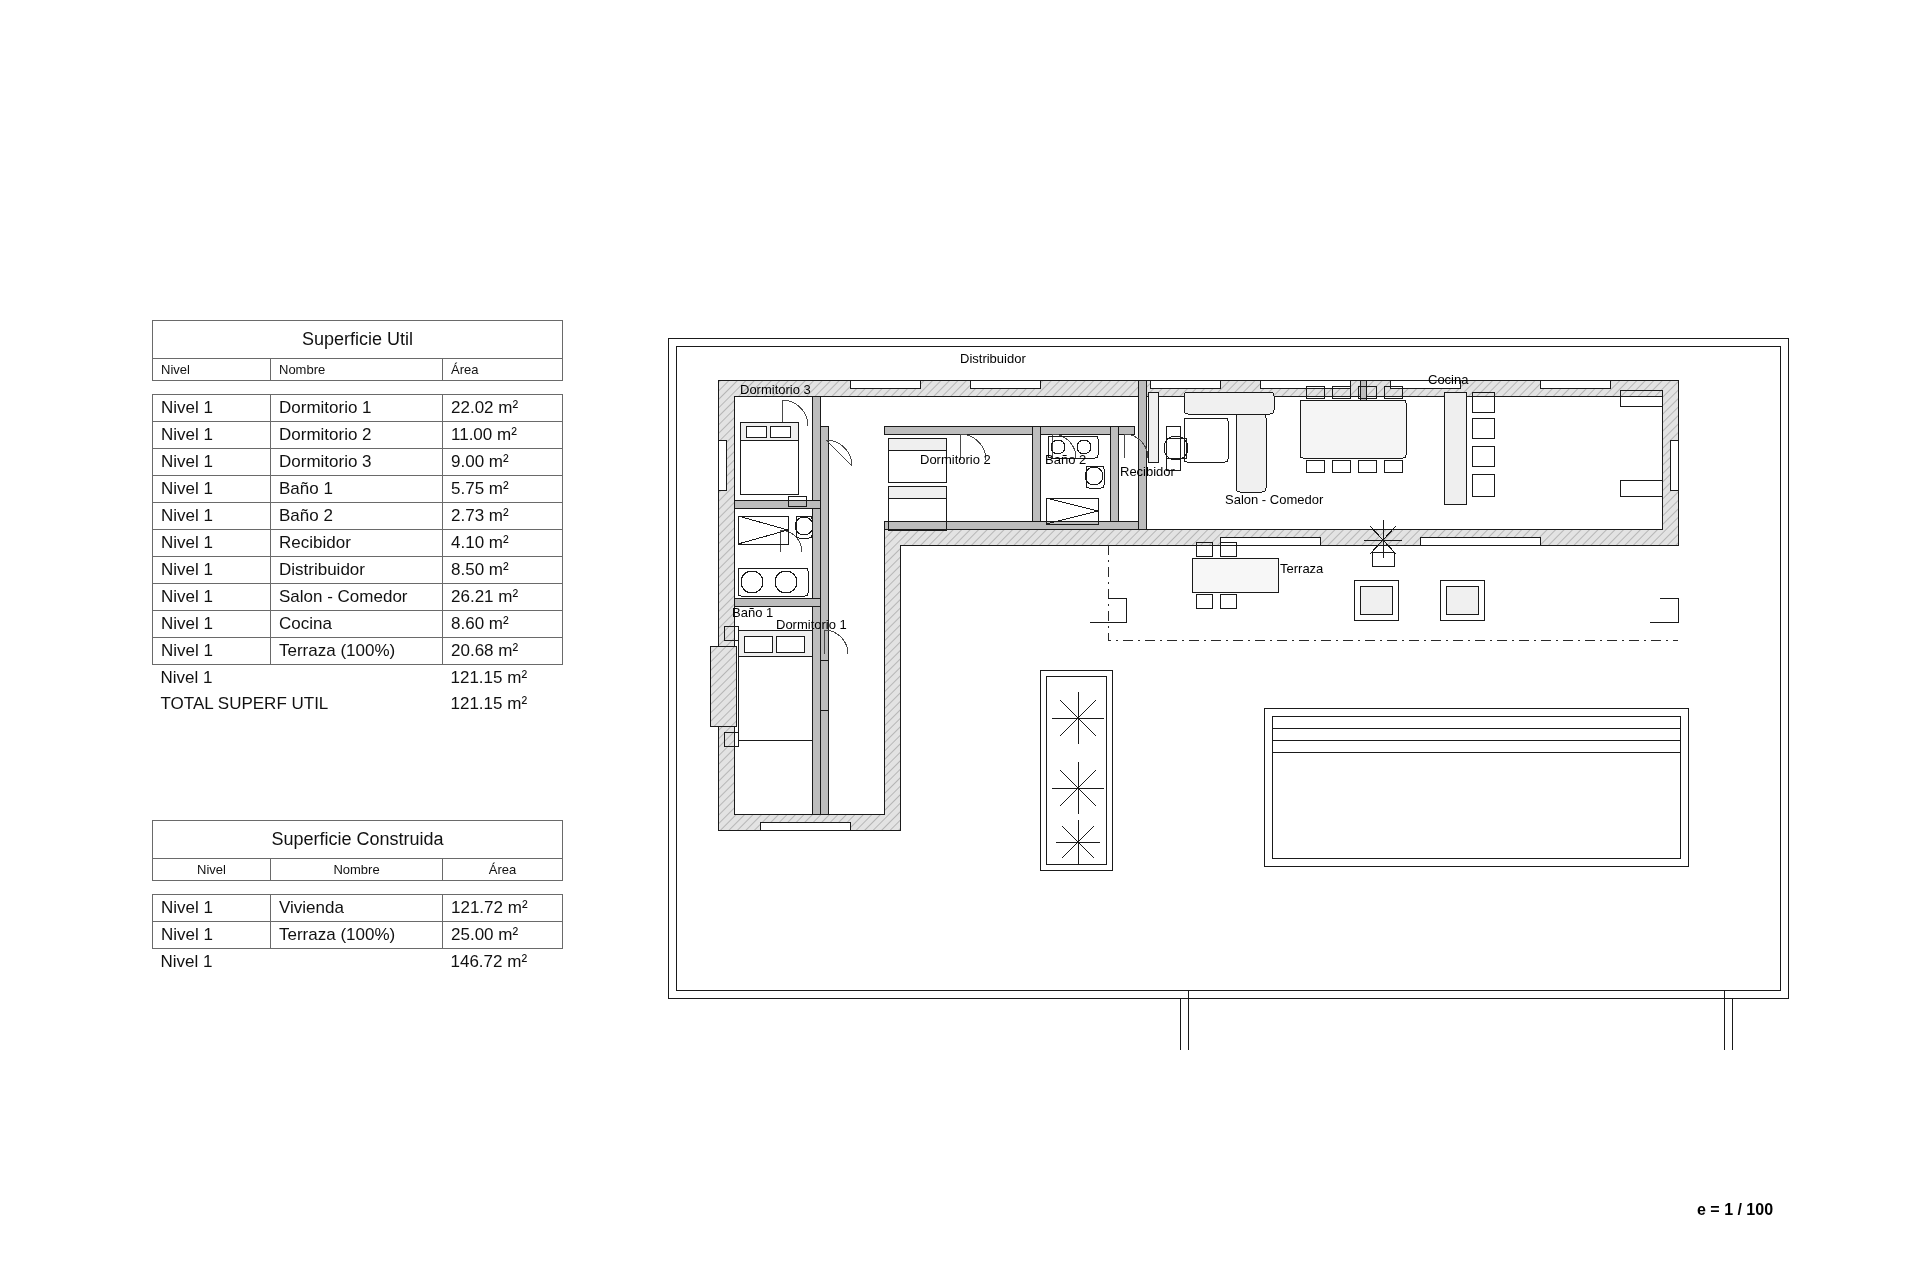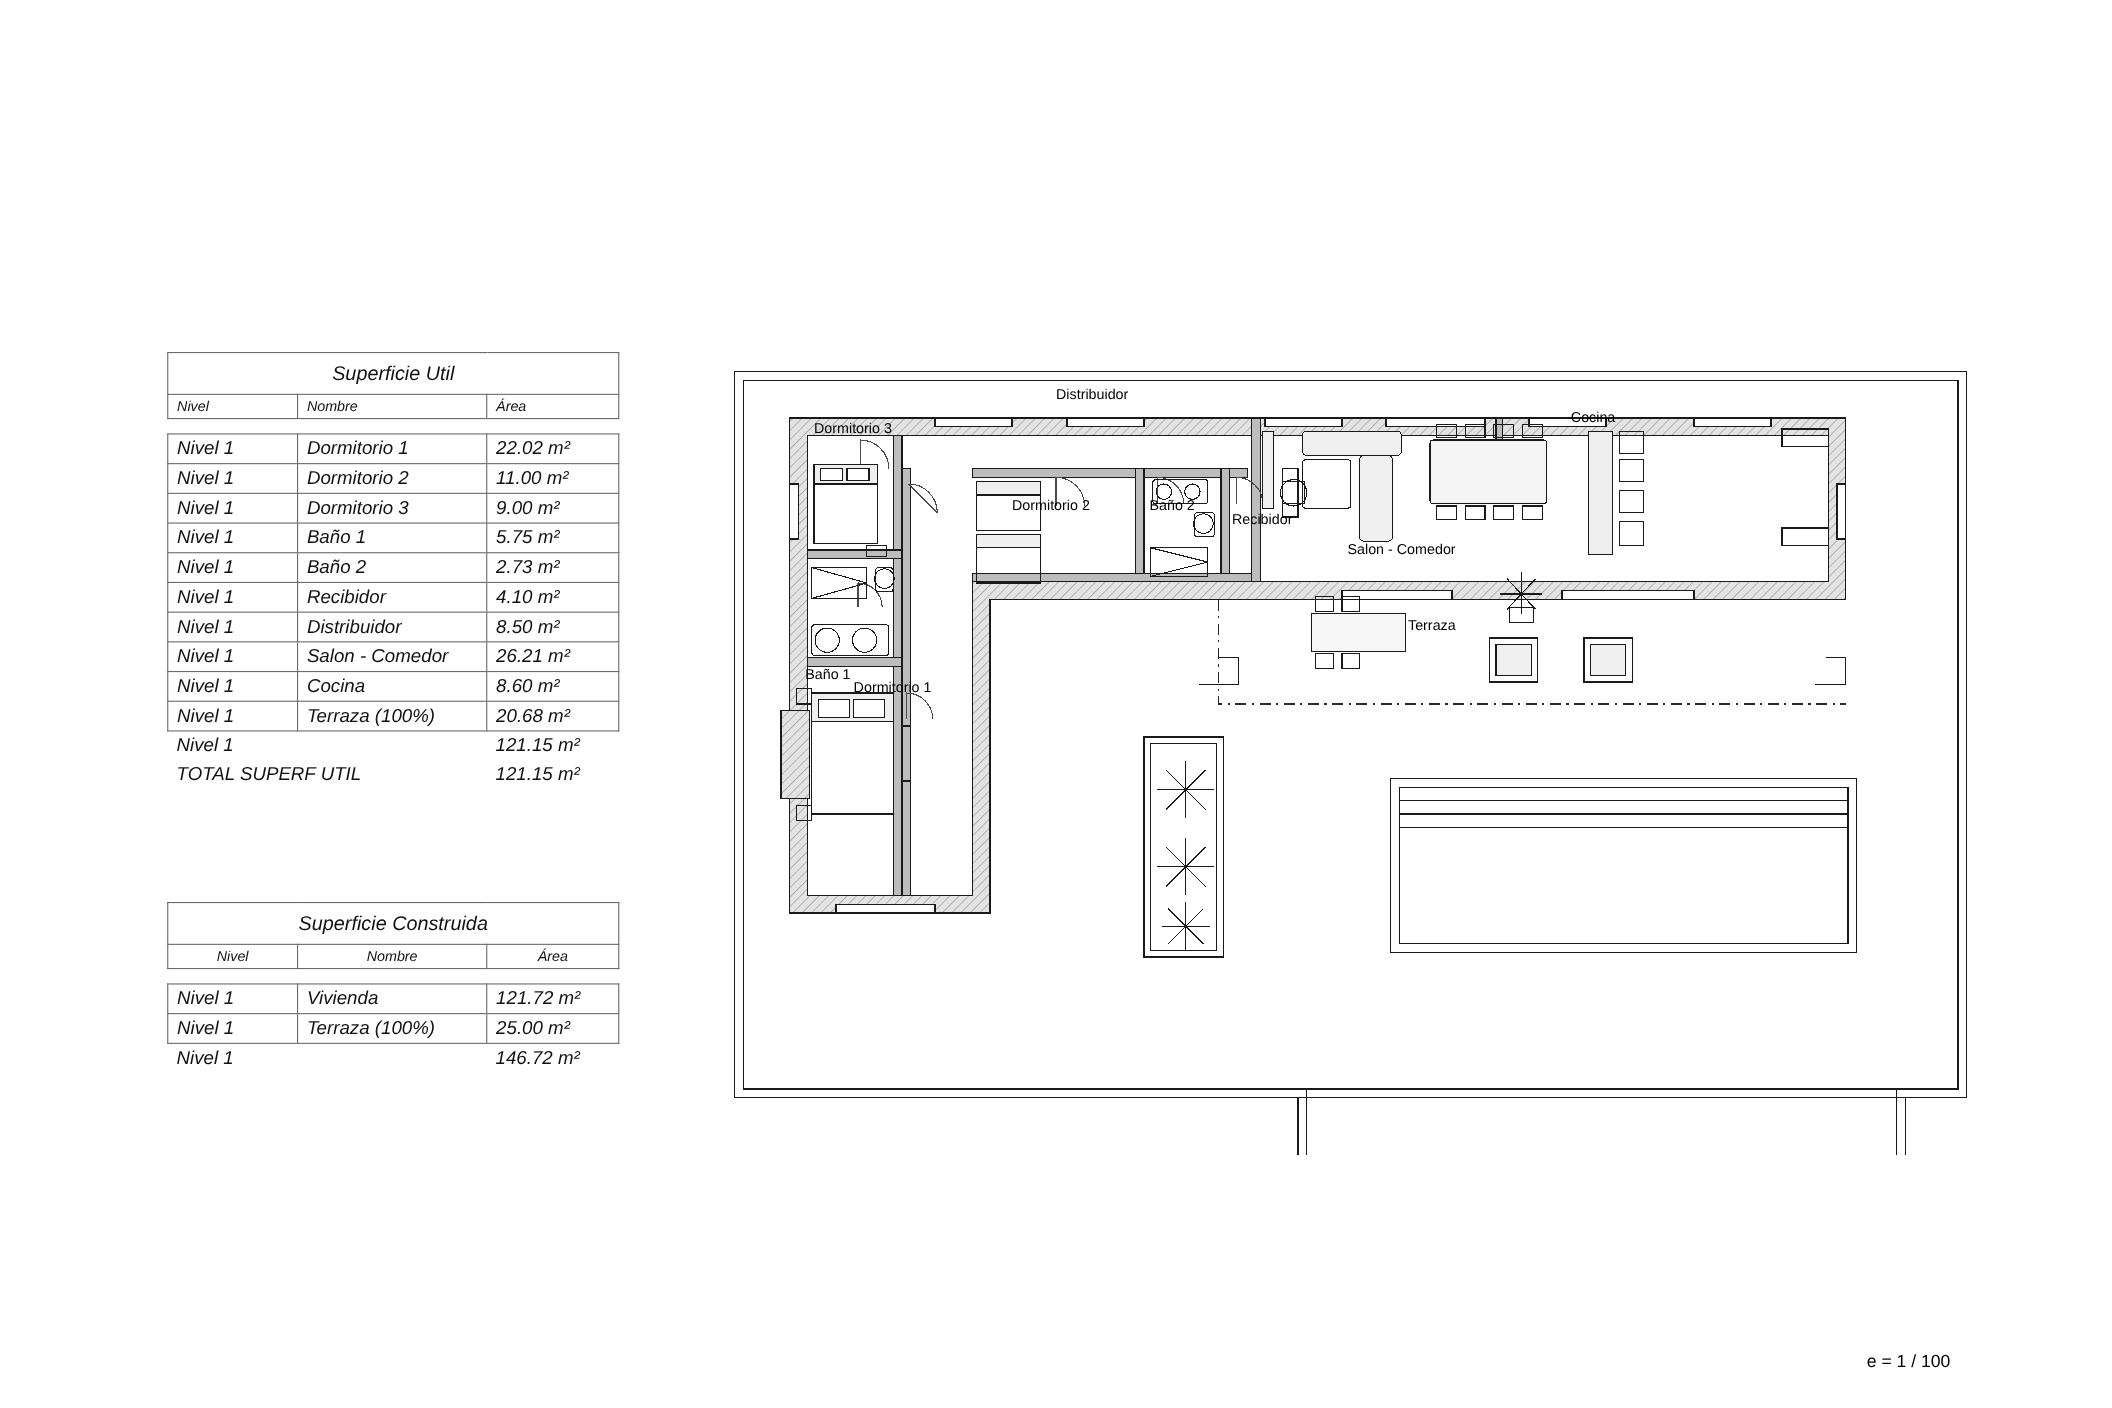--- a/index.html
+++ b/index.html
@@ -23,21 +23,20 @@
     font-size: 17px;
     color: #111;
   }
   .sched td, .sched th {
     border: 1px solid #6a6a6a;
     padding: 3px 8px;
     font-weight: normal;
     text-align: left;
     height: 22px;
     box-sizing: border-box;
-    font-style: italic;
   }
   .sched .title-cell {
     text-align: center;
     font-size: 18px;
     padding: 8px 6px;
   }
   .sched .hdr td { font-size: 13px; }
   .sched .hdr-c td { text-align: center; }
   .spacer-row td {
     border: none;
@@ -57,22 +56,23 @@
   .col-nombre { width: 172px; }
   .col-area { width: 120px; }
 
   #table-util { left: 152px; top: 320px; }
   #table-const { left: 152px; top: 820px; }
 
   
   #scale-note {
     position: absolute;
     left: 1697px;
-    top: 1230px;
+    top: 1201px;
     font-size: 16px;
+    font-weight: bold;
   }
 
   
   #plan-wrap {
     position: absolute;
     left: 660px;
     top: 330px;
     width: 1140px;
     height: 720px;
   }

